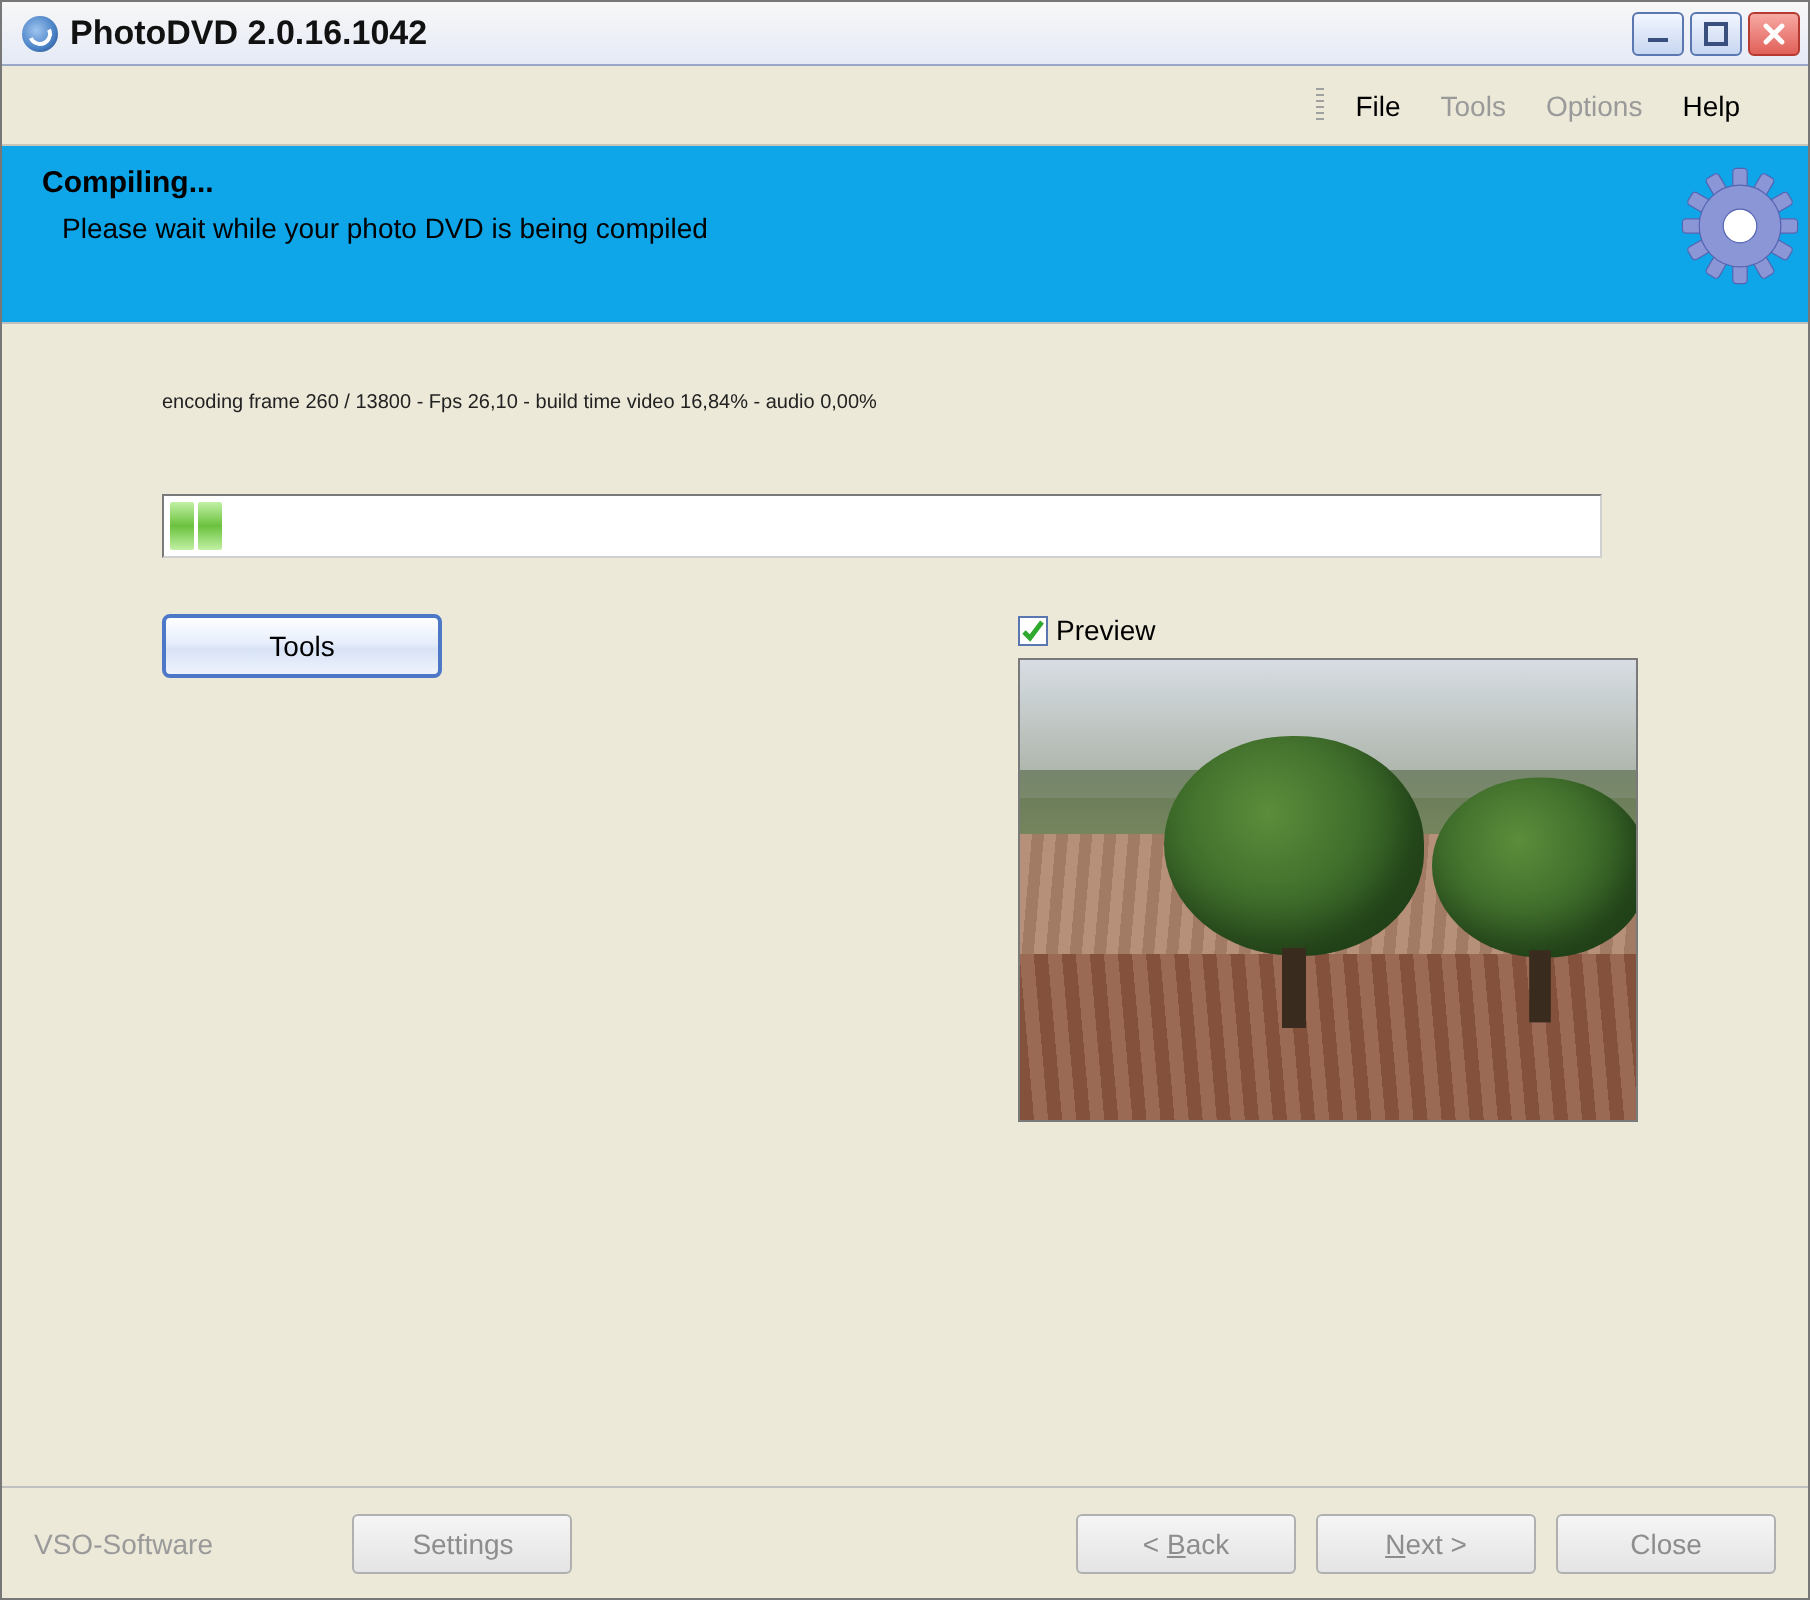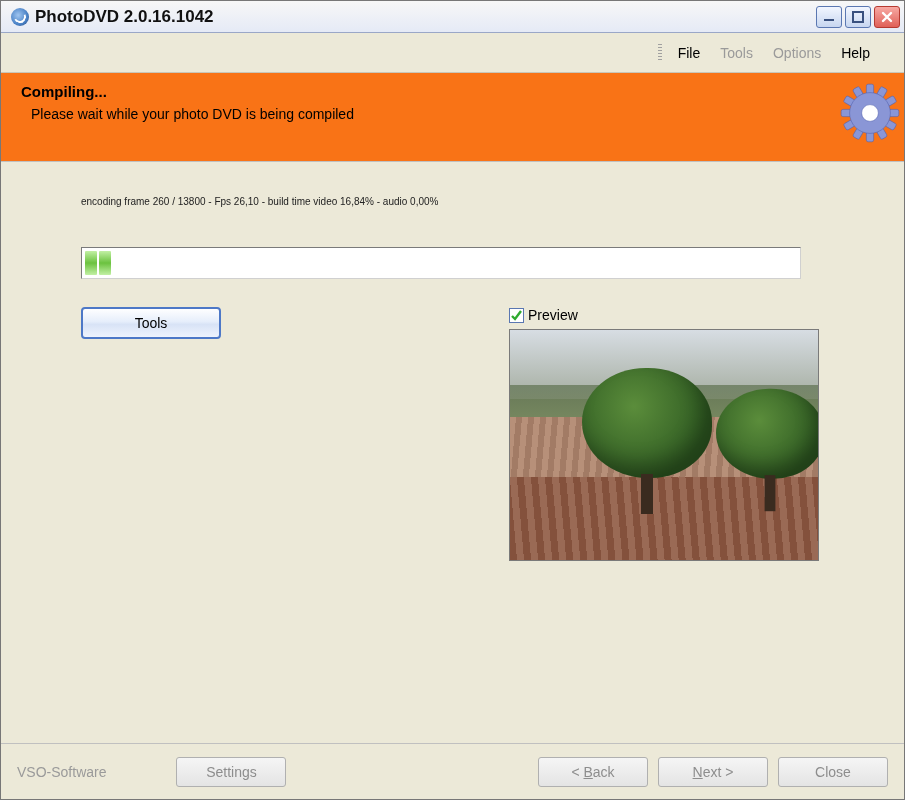--- a/index.html
+++ b/index.html
@@ -57,21 +57,21 @@
     font-size: 14px;
     justify-content: flex-end;
   }
   .menubar .grip {
     width: 4px; height: 18px; margin-right: 6px;
     background: repeating-linear-gradient(to bottom, #a0a0a0 0 1px, transparent 1px 3px);
   }
   .menubar .menuitem { padding: 3px 10px; color:#000; }
   .menubar .menuitem.disabled { color:#9a9a9a; }
   .header-pane {
-    background: #f97316;
+    background: #0ea5e9;
     border-bottom: 1px solid #c0c0c0;
     padding: 10px 4px 18px 20px;
     display: flex; align-items: flex-start;
   }
   .header-text { flex:1; }
   .header-text .title { font-weight: bold; font-size: 15px; margin-bottom: 6px; }
   .header-text .subtitle { font-size: 14px; padding-left: 10px; }
   .gear { width: 60px; height: 60px; margin-left: 20px; }
   .content-pane {
     flex: 1; padding: 34px 70px 10px 80px;

